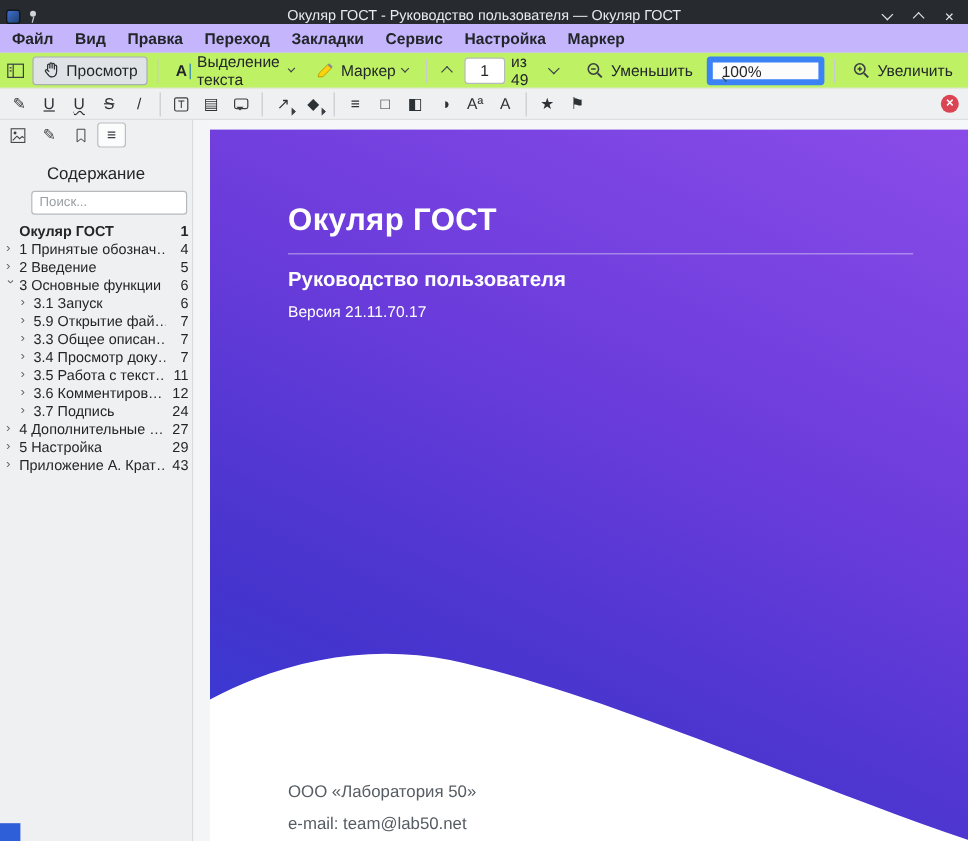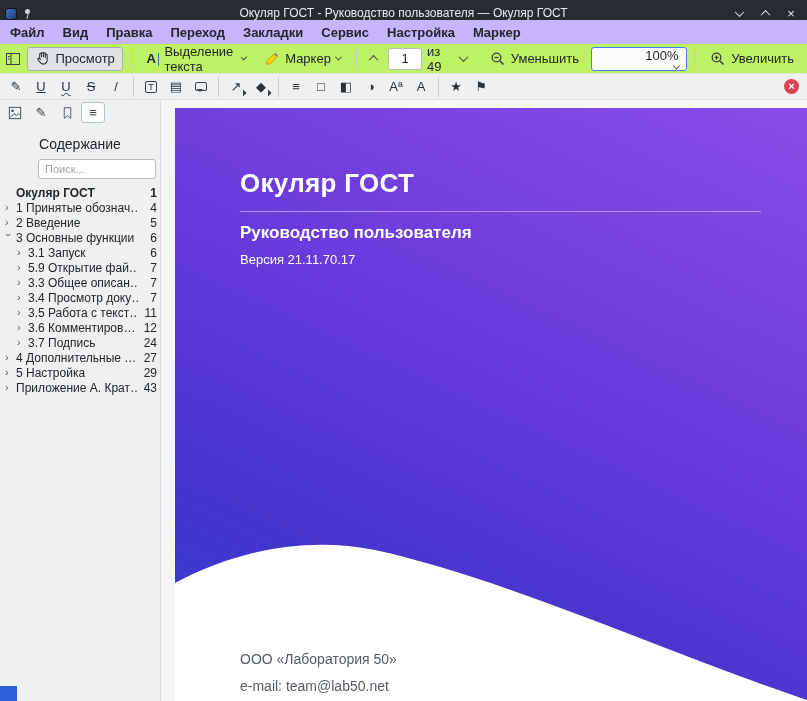--- a/index.html
+++ b/index.html
@@ -29,42 +29,42 @@
 
   
   .toolbar1 { position:absolute; top:44px; left:0; right:0; height:30px; background:#bef264; display:flex; align-items:center; gap:5px; padding:0 6px 0 4px; border-bottom:1px solid #e4e6e7; }
   .sep { width:1px; height:20px; background:#c9ccce; margin:0 3px; }
   .icon-btn { width:26px; height:24px; display:flex; align-items:center; justify-content:center; border-radius:3px; cursor:pointer; }
   .flat-btn { display:flex; align-items:center; gap:5px; height:24px; padding:0 7px; border-radius:3px; cursor:pointer; }
   .flat-btn.pressed { background:#dfe3e6; border:1px solid #a9aeb3; }
   .ico-text { font-weight:bold; font-size:13px; display:flex; align-items:flex-end; }
   .caret-bar { width:1.5px; height:13px; background:#2980b9; margin-left:2px; }
   .page-input { width:34px; height:22px; border:1px solid #b6babd; border-radius:3px; background:#fff; text-align:center; font-size:13px; font-family:"Liberation Sans",sans-serif; color:#232629; }
-  .combo { display:flex; align-items:flex-end; justify-content:space-between; width:128px; height:24px; background:#fcfcfc; border:1px solid #3b82f6; border-radius:3px; padding:0 7px; cursor:pointer;flex-direction:column; }
+  .combo { display:flex; align-items:flex-start; justify-content:space-between; width:128px; height:24px; background:#fcfcfc; border:5px solid #3b82f6; border-radius:3px; padding:0 7px; cursor:pointer;flex-direction:column; }
   .spacer { flex:1; }
 
   
   .toolbar2 { position:absolute; top:74px; left:0; right:0; height:26px; background:#eff0f1; display:flex; align-items:center; gap:3px; padding:0 8px 0 5px; border-bottom:1px solid #dcdee0; }
   .tool { width:22px; height:21px; display:flex; align-items:center; justify-content:center; font-size:13px; color:#2c3136; border-radius:3px; cursor:pointer; position:relative; }
   .tool .u  { text-decoration:underline; }
   .tool .sq { text-decoration:underline wavy 1px; }
   .tool .st { text-decoration:line-through; }
   .tool .boxed { border:1px solid #3a3f44; border-radius:2px; font-size:9px; padding:0 2px; line-height:10px; }
   .tool.has-dd::after { content:""; position:absolute; right:1px; bottom:1px; border:3px solid transparent; border-top-color:#3a3f44; border-right-color:#3a3f44; transform:rotate(45deg) scale(.8); }
   .bubble { width:12px; height:9px; border:1.2px solid #3a3f44; border-radius:2px; position:relative; }
   .bubble::after { content:""; position:absolute; left:1px; bottom:-5px; border:3px solid transparent; border-top-color:#3a3f44; }
   .close-annot { margin-left:auto; width:15px; height:15px; border-radius:50%; background:#da4453; color:#fff; display:flex; align-items:center; justify-content:center; font-size:11px; font-weight:bold; cursor:pointer; line-height:1; }
 
   
   .sidebar { position:absolute; left:0; top:100px; width:161px; bottom:0; background:#eff0f1; border-right:1px solid #d9dbdc; }
   .side-tabs { display:flex; gap:2px; padding:2px 0 0 3px; }
   .side-tab { width:24px; height:21px; display:flex; align-items:center; justify-content:center; border:1px solid transparent; border-radius:3px; cursor:pointer; color:#3a3f44; font-size:13px; }
   .side-tab.selected { background:#fbfcfc; border-color:#b9bec2; }
   .side-header { text-align:center; font-size:14px; margin-top:13px; }
-  .search-wrap { margin:7px 4px 4px 12px;padding-left:26px; }
+  .search-wrap { margin:7px 4px 4px 0;padding-left:26px; }
   .search-input { width:100%; height:20px; border:1px solid #b6babd; border-radius:3px; background:#fff; padding:0 6px; font-size:11px; font-family:"Liberation Sans",sans-serif; color:#232629; }
   .search-input::placeholder { color:#9aa0a4; }
   .toc { margin-top:6px; font-size:12px; }
   .trow { display:flex; align-items:center; height:15px; padding:0 3px 0 5px; cursor:pointer; white-space:nowrap; }
   .trow.lvl1 { padding-left:17px; }
   .trow.bold { font-weight:bold; }
   .chev { width:11px; flex:0 0 11px; color:#5f6467; font-size:11px; line-height:1; }
   .chev.exp { transform:rotate(90deg) translate(1px,2px); transform-origin:center; }
   .chev.none::before { content:""; }
   .chev:not(.none)::before { content:"›"; }

